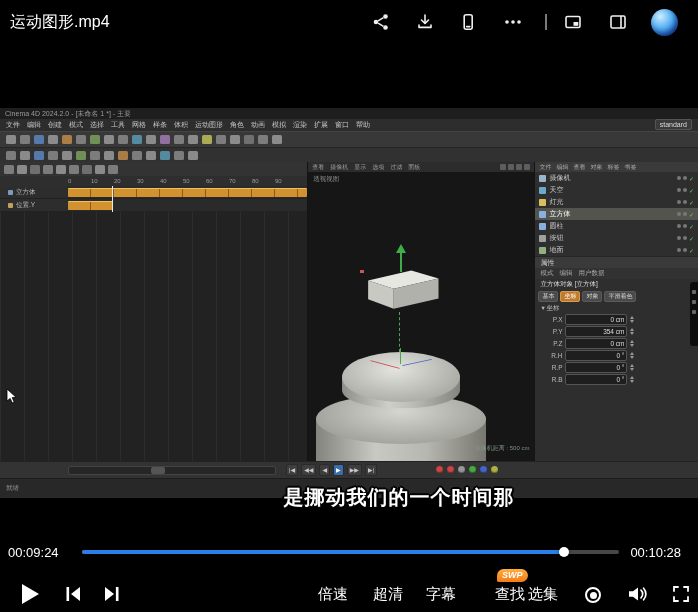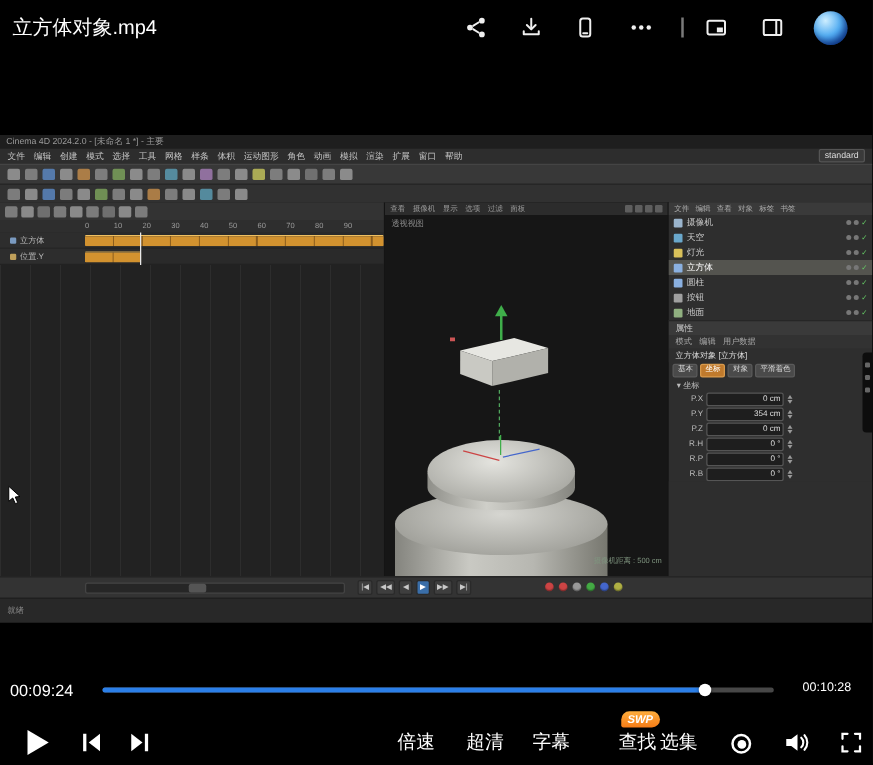--- a/index.html
+++ b/index.html
@@ -96,39 +96,39 @@
   .rc{width:7px;height:7px;border-radius:50%;box-shadow:inset 0 -1px 1px rgba(0,0,0,.4);}
   .statusbar{height:19px;background:#282828;font-size:6.5px;color:#8a8a8a;display:flex;align-items:center;padding:0 6px;border-top:1px solid #1c1c1c;}
   
   .cursor{position:absolute;left:6px;top:388px;z-index:6;}
   
   .subtitle{position:absolute;left:100px;top:484px;width:598px;text-align:center;font-size:20px;font-weight:700;color:#fff;letter-spacing:1px;z-index:5;
     text-shadow:2px 0 0 #000,-2px 0 0 #000,0 2px 0 #000,0 -2px 0 #000,1.5px 1.5px 0 #000,-1.5px 1.5px 0 #000,1.5px -1.5px 0 #000,-1.5px -1.5px 0 #000;}
   
   .prow{position:absolute;left:0;top:541px;width:687px;height:22px;text-align:center;}
   .t-cur{position:absolute;left:8px;top:4px;font-size:13px;color:#fff;}
-  .t-tot{position:absolute;right:6px;top:4px;font-size:10px;color:#fff;}
+  .t-tot{position:absolute;right:6px;top:4px;font-size:13px;color:#fff;}
   .ptrack{position:absolute;left:82px;right:68px;top:9px;height:4px;background:rgba(255,255,255,.28);border-radius:2px;}
   .pfill{height:100%;border-radius:2px;}
   .phandle{position:absolute;top:-3px;width:10px;height:10px;background:#fff;border-radius:50%;box-shadow:0 0 3px rgba(0,0,0,.5);}
   
   .crow{position:absolute;left:0;top:576px;width:698px;height:36px;}
   .cbtn{position:absolute;top:50%;transform:translate(-50%,-50%);font-size:15px;color:#fff;white-space:nowrap;}
   .ring{position:absolute;left:585px;top:11px;width:12px;height:12px;border:2px solid #fff;border-radius:50%;}
   .ring::after{content:"";position:absolute;inset:2.5px;border-radius:50%;background:#fff;}
   .swp{position:absolute;left:497px;top:569px;height:13px;line-height:13px;padding:0 5px;border-radius:7px 7px 7px 2px;
        font-size:9px;font-style:italic;font-weight:700;color:#fff;z-index:6;}
 </style>
 </head>
 <body>
 
 <div class="stage">
 
   <div class="topbar">
-    <div class="vtitle">立方体对象.mp4</div>
+    <div class="vtitle">运动图形.mp4</div>
     <svg class="tico" style="left:371px" viewBox="0 0 20 20">
       <circle cx="14.5" cy="4.5" r="2.3" fill="#efefef"></circle>
         <circle cx="5" cy="10" r="2.3" fill="#efefef"></circle>
         <circle cx="14.5" cy="15.5" r="2.3" fill="#efefef"></circle>
       <line x1="7.1" y1="8.9" x2="12.4" y2="5.6" stroke="#efefef" stroke-width="1.5"></line>
         <line x1="7.1" y1="11.1" x2="12.4" y2="14.4" stroke="#efefef" stroke-width="1.5"></line>
     </svg>
     <svg class="tico" style="left:415px" viewBox="0 0 20 20" fill="none" stroke="#efefef" stroke-width="1.6" stroke-linecap="round" stroke-linejoin="round">
       <path d="M10 3v8"></path>
         <path d="M6.5 8 10 11.5 13.5 8"></path>
@@ -479,20 +479,21 @@
     </div>
     <div class="statusbar">
       <span>就绪</span>
     </div>
   </div>
 
   <svg class="cursor" width="12" height="17" viewBox="0 0 12 17">
     <path d="M1 1 L1 13 L4.2 10.4 L6.3 15 L8.2 14.1 L6.2 9.6 L10 9.2 Z" fill="#fff" stroke="#000" stroke-width="0.8"></path>
   </svg>
 
+  <div class="subtitle">是挪动我们的一个时间那</div>
 
   <div class="prow">
     <span class="t-cur">00:09:24</span>
     <div class="ptrack">
       <div class="pfill" id="pfill" style="width: 89.8%; background: rgb(43, 127, 232);"></div>
       <div class="phandle" id="phandle" style="left: calc(89.8% - 5px);"></div>
     </div>
     <span class="t-tot">00:10:28</span>
   </div>
 

